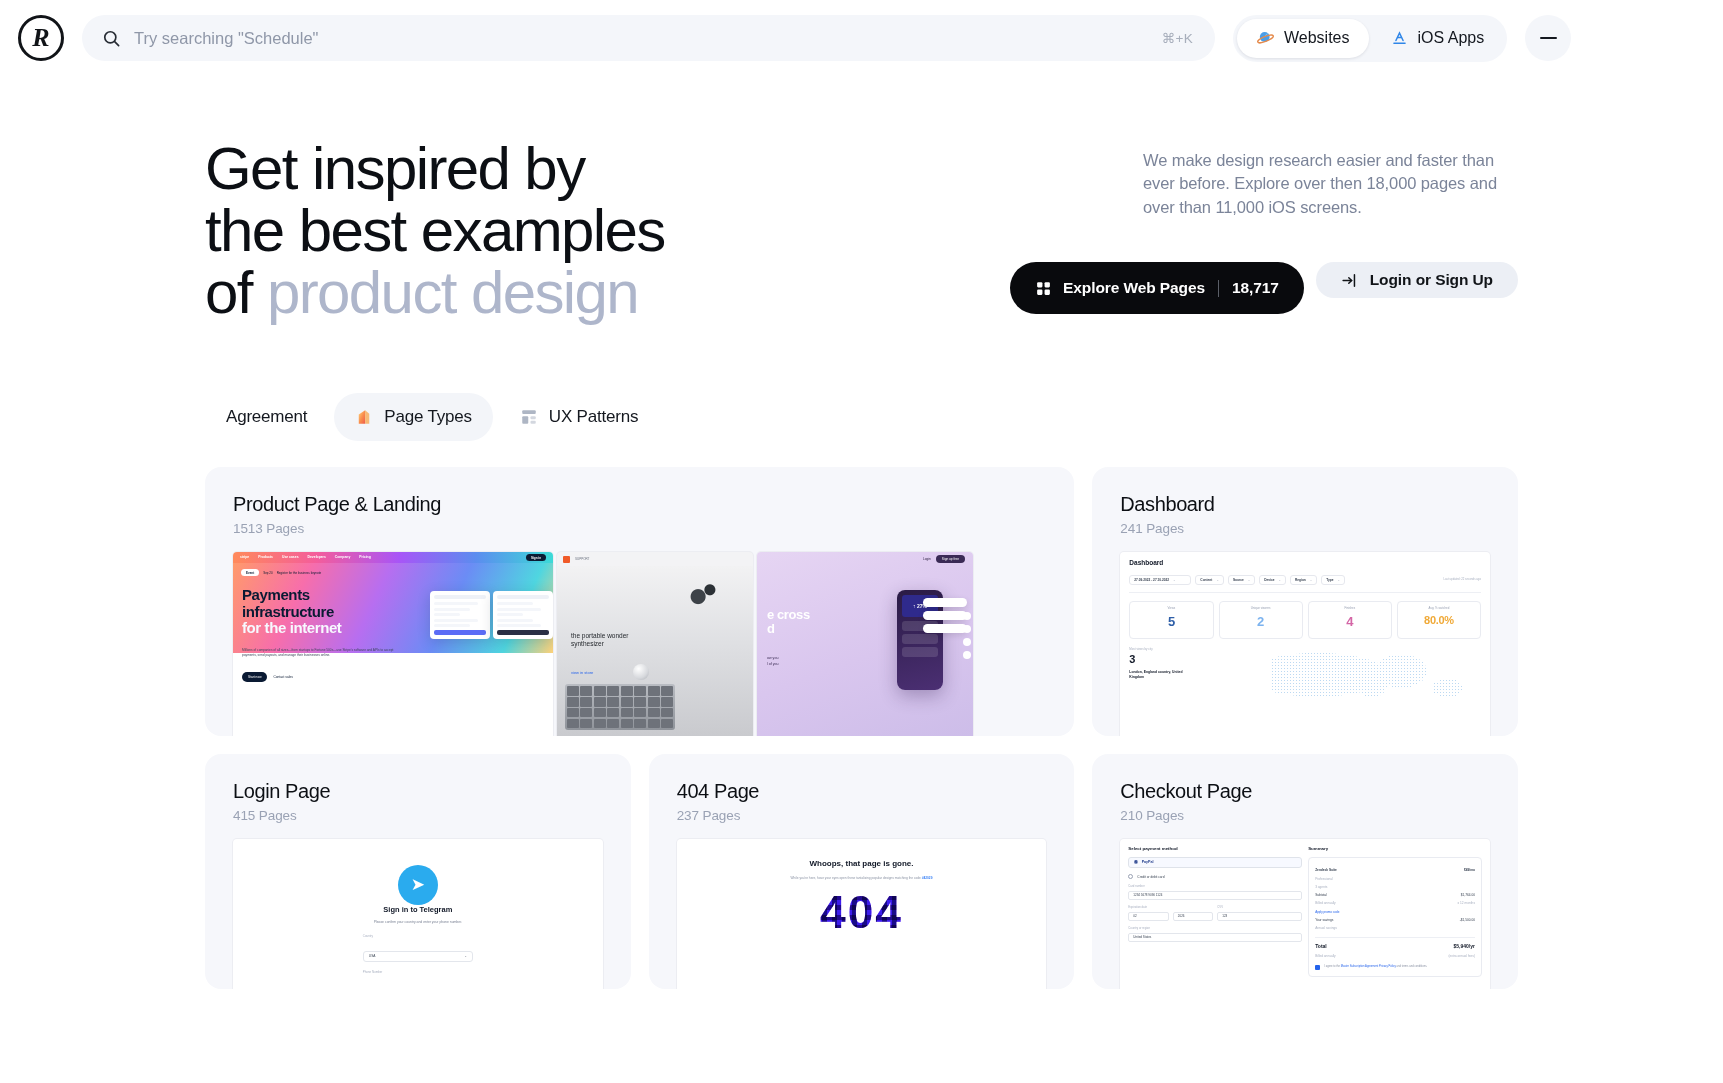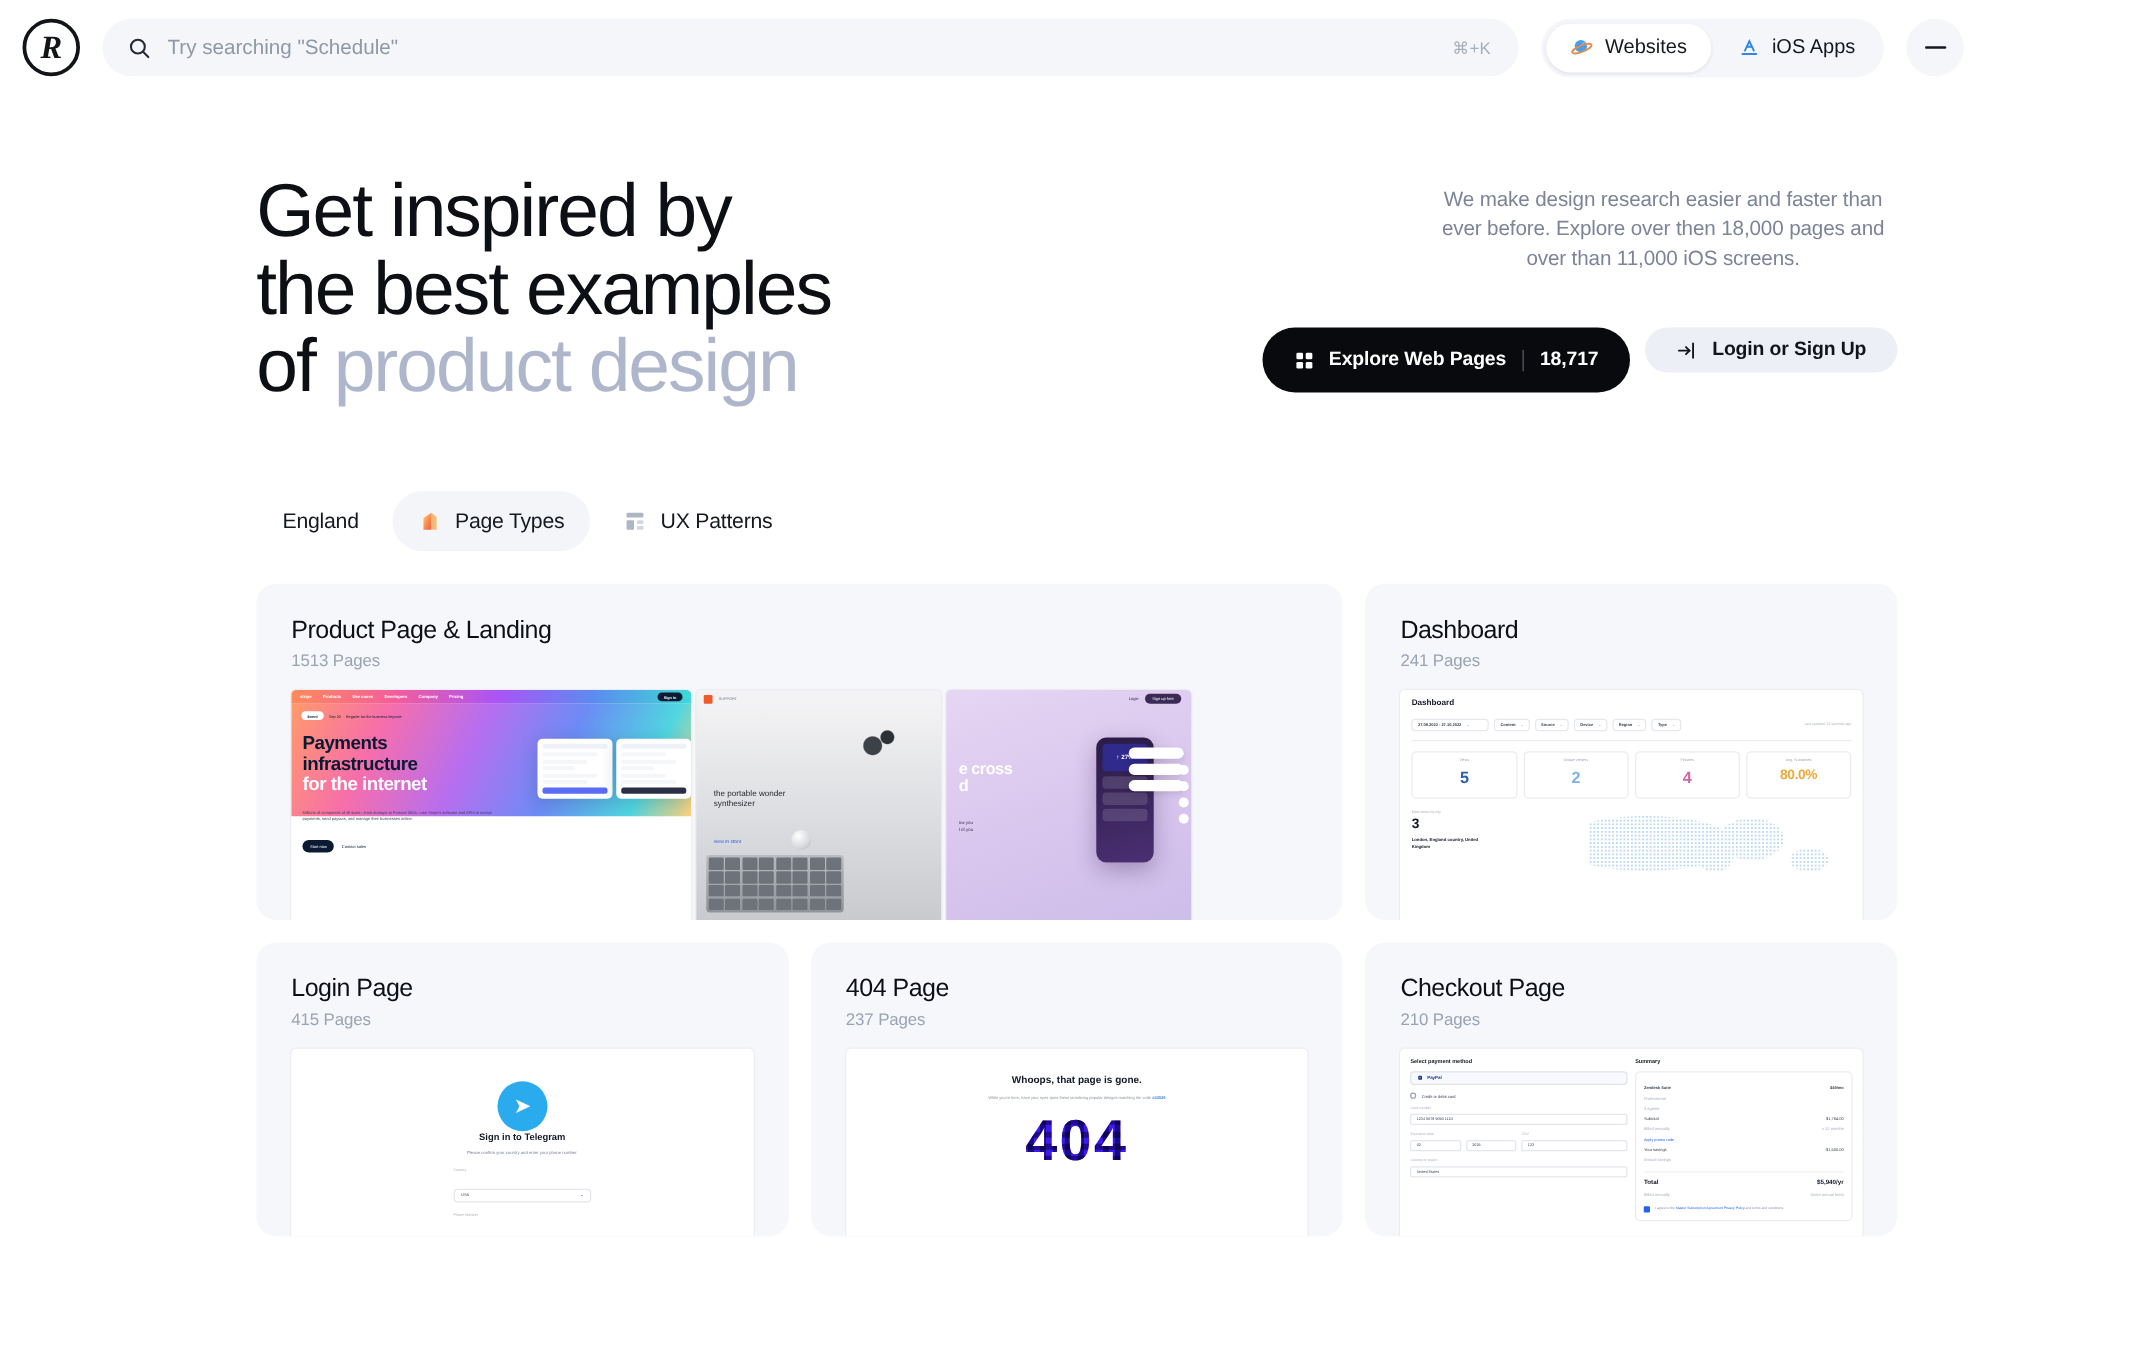--- a/index.html
+++ b/index.html
@@ -95,21 +95,21 @@
     font-size: 60px;
     line-height: 1.035;
     font-weight: 300;
     letter-spacing: -1.6px;
     color: #0c0f14;
   }
   .headline .accent { color: #aeb6cb; }
   .hero-right {
     width: 375px;
     padding-top: 11px;
-    text-align: center;
+    text-align: left;
   }
   .hero-desc {
     font-size: 16.5px;
     line-height: 1.42;
     color: #7b8499;
     letter-spacing: -0.1px;
   }
   .hero-actions {
     margin-top: 43px;
     display: flex; justify-content: flex-end; gap: 12px;
@@ -260,21 +260,21 @@
     border-radius:3px;
     display:grid; grid-template-columns:repeat(8,1fr); grid-template-rows:repeat(4,1fr); gap:1.5px; padding:2px;
   }
   .synth .kb i { background:#6e727a; border-radius:1px; display:block;}
   .synth .knob {
     position:absolute; left:76px; bottom:56px; width:16px; height:16px; border-radius:50%;
     background: radial-gradient(circle at 35% 30%, #fff, #d7d9dd 60%, #a9acb2);
   }
 
   
-  .purple { width: 196px; background: linear-gradient(160deg,#e6d5f3,#d9c6ee 55%,#cdbde9); }
+  .purple { width: 216px; background: linear-gradient(160deg,#e6d5f3,#d9c6ee 55%,#cdbde9); }
   .purple .nav { height: 13px; display:flex; align-items:center; justify-content:flex-end; gap:5px; padding:0 8px;}
   .purple .nav .b1 { font-size:3.2px; color:#2a1d3d;}
   .purple .nav .b2 { font-size:3.2px; color:#fff; background:#3a2a55; padding:2px 6px; border-radius:8px;}
   .purple h2 { position:absolute; left:10px; top:56px; font-size:13px; line-height:1.05; font-weight:800; color:#fff; letter-spacing:-.4px;}
   .purple .sm { position:absolute; left:10px; top:104px; width:86px; font-size:3.6px; color:#3b2d54; line-height:1.6;}
   .purple .phone {
     position:absolute; right:30px; top:38px; width:46px; height:100px; border-radius:8px;
     background: linear-gradient(165deg,#2a1b45,#4b2f73);
     box-shadow: 0 6px 18px rgba(40,20,70,.3);
     padding:5px;
@@ -455,21 +455,21 @@
             <path d="M19 4v16"></path>
         </svg>
         <span>Login or Sign Up</span>
       </div>
     </div>
   </div>
 </div>
 
 <div class="tabs">
   <div class="tab">
-    <span>England</span>
+    <span>Agreement</span>
   </div>
   <div class="tab active">
     <svg class="tab-ico" viewBox="0 0 24 24">
       <defs>
           <linearGradient id="pt" x1="0" y1="0" x2="1" y2="1">
         <stop offset="0" stop-color="#ffd27a"></stop>
             <stop offset=".55" stop-color="#f98a4b"></stop>
             <stop offset="1" stop-color="#ef5b4c"></stop>
       </linearGradient>
         </defs>

